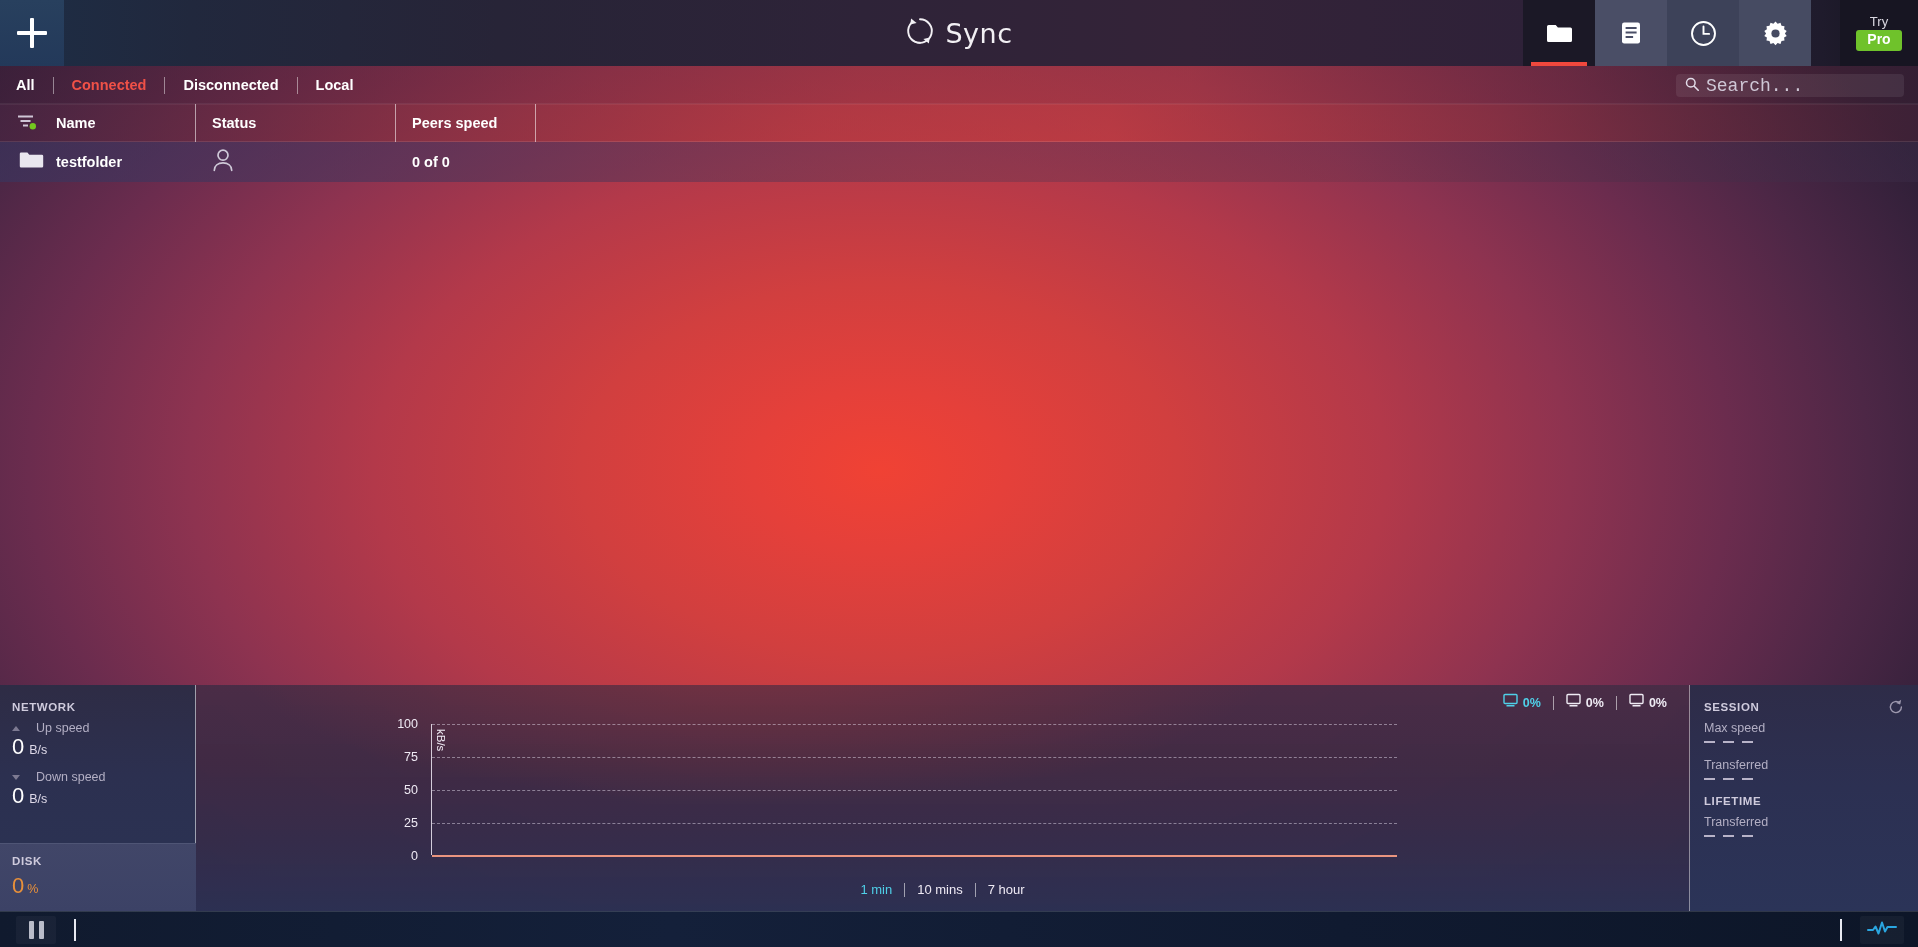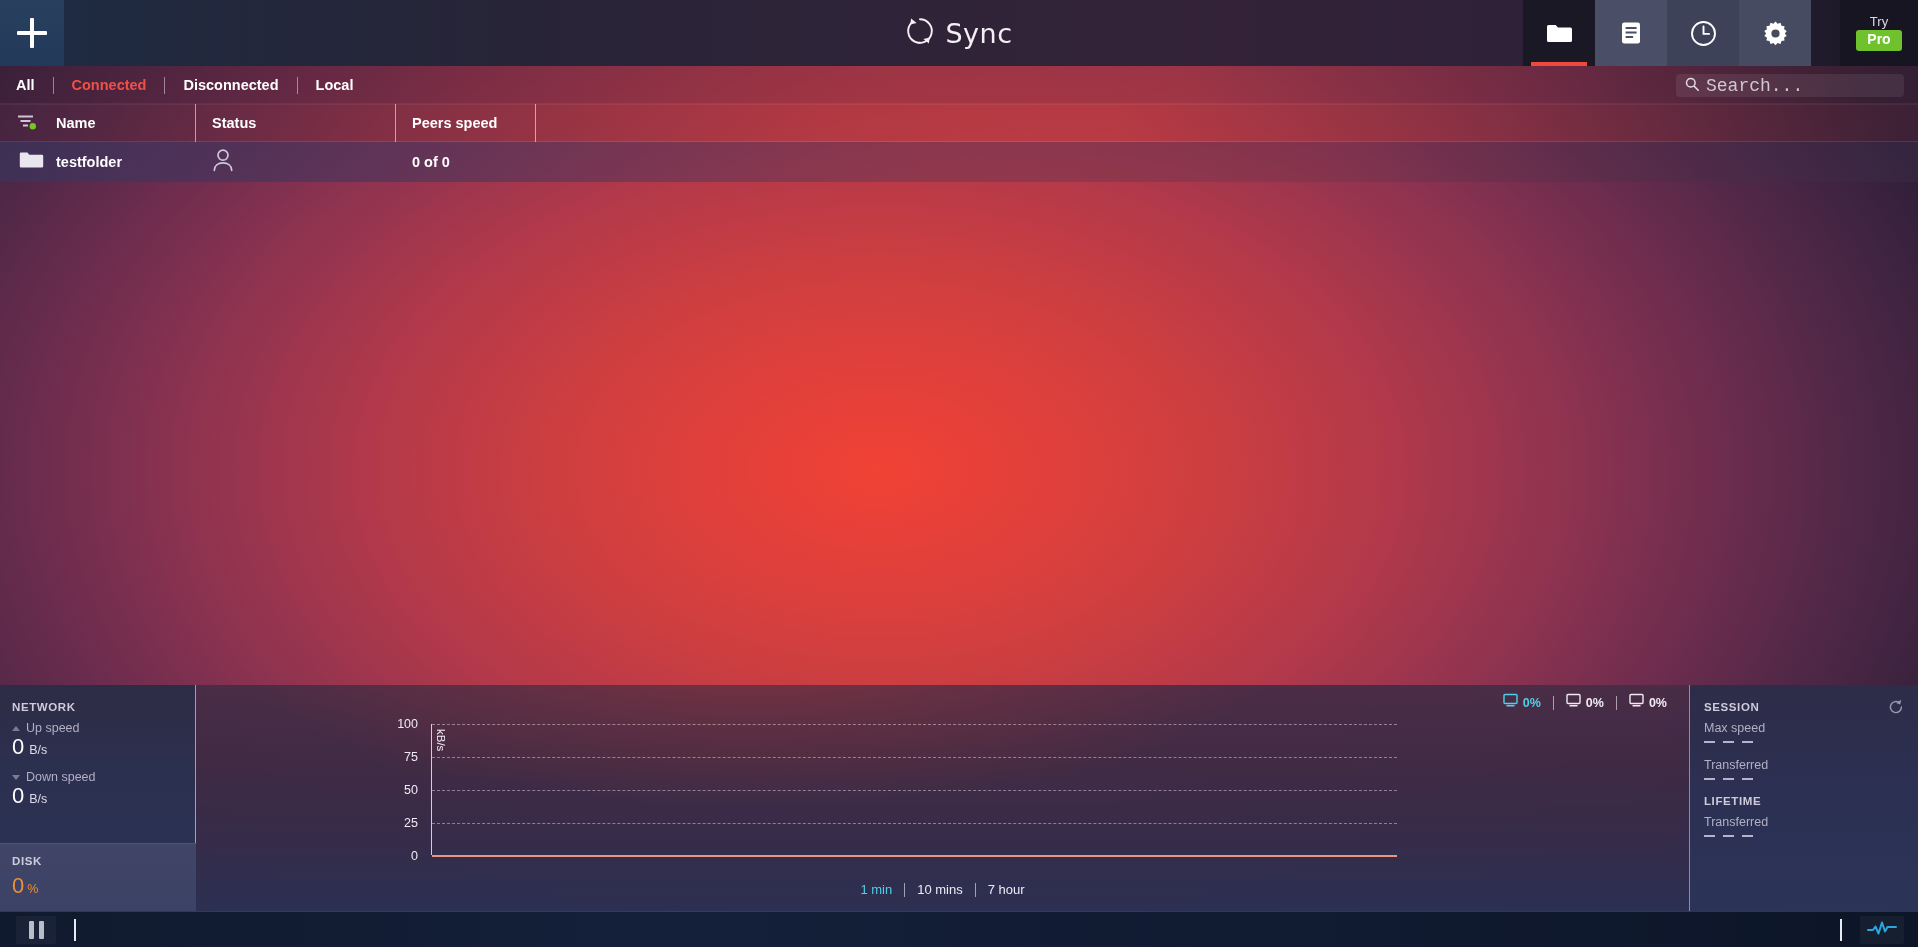--- a/index.html
+++ b/index.html
@@ -160,21 +160,21 @@
     width: 196px; flex: none; position: relative;
     background: linear-gradient(to bottom, #2e2c45 0%, #2c3050 40%, #2a3354 100%);
     border-right: 1px solid rgba(255,255,255,.55);
   }
   .net-panel .sec-net { padding: 16px 0 0 12px; }
   .sec-title {
     font-size: 11.5px; font-weight: bold; letter-spacing: .6px; color: #cfcbdd;
     margin-bottom: 8px;
   }
   .stat-label {
-    font-size: 12.5px; color: #b3afc4; display: flex; align-items: center; gap: 6px;
+    font-size: 12.5px; color: #b3afc4; display: flex; align-items: center; gap: 16px;
     margin-bottom: 1px;
   }
   .tri { width: 0; height: 0; }
   .tri.up   { border-left: 4px solid transparent; border-right: 4px solid transparent; border-bottom: 5px solid #7d7a92; }
   .tri.down { border-left: 4px solid transparent; border-right: 4px solid transparent; border-top: 5px solid #7d7a92; }
   .stat-val { display: flex; align-items: baseline; gap: 5px; margin-bottom: 12px; }
   .stat-num { font-size: 22px; color: #fff; line-height: 1; font-weight: 300; }
   .stat-unit { font-size: 12.5px; color: #ded9e8; }
 
   .disk-box {

